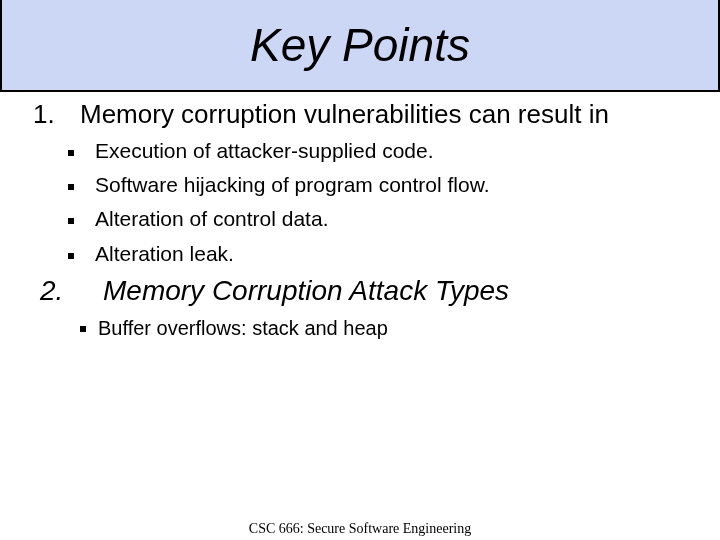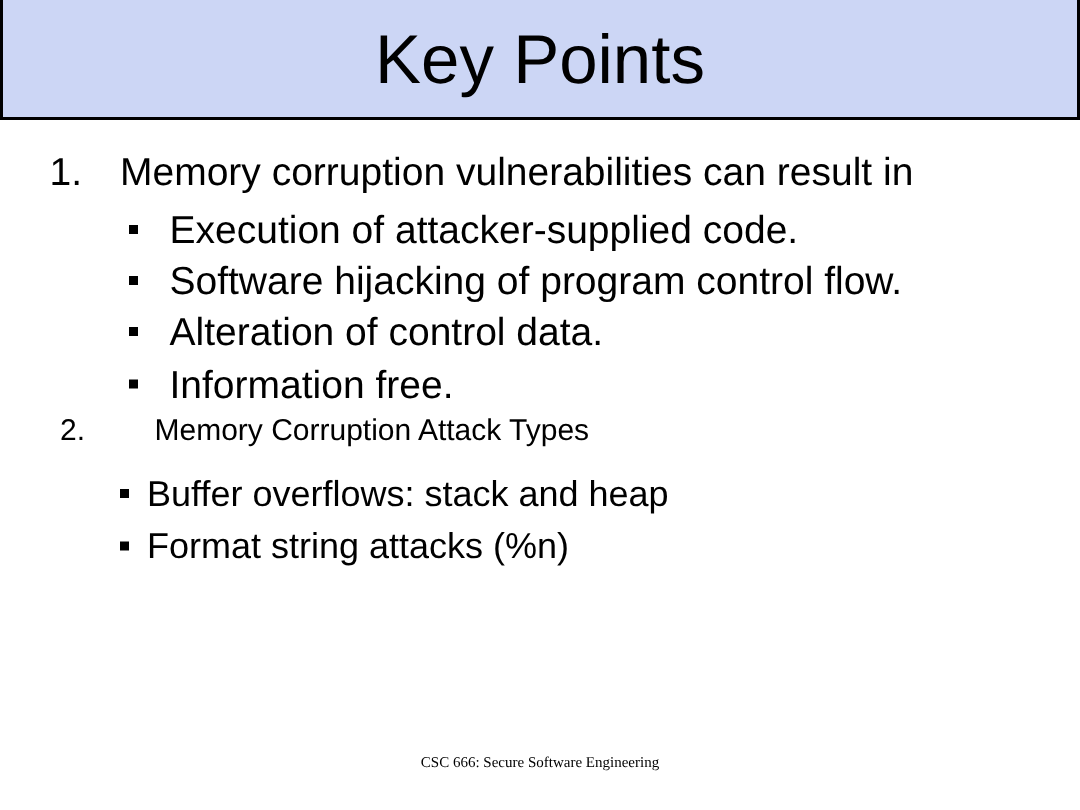--- a/index.html
+++ b/index.html
@@ -13,81 +13,82 @@
     overflow: hidden;
     font-family: "Liberation Sans", "DejaVu Sans", sans-serif;
     color: #000000;
   }
 
   
   .banner {
     position: absolute;
     top: 0; left: 0;
     width: 720px;
-    height: 80px;
+    height: 92px;
     box-sizing: border-box;
     background: #CCD6F5;
     border-left: 2px solid #000;
     border-right: 2px solid #000;
     border-bottom: 2px solid #000;
     display: flex;
     align-items: center;
     justify-content: center;
+    font-style: italic;
   }
   .banner .title-text {
     font-size: 46px;
     line-height: 1;
     white-space: nowrap;
   }
 
   
   .line {
     position: absolute;
     line-height: 1;
     white-space: nowrap;
   }
 
   
   .num-item-1 { top: 101px; left: 33px; font-size: 26px; }
   .num-item-1 .num { display: inline-block; width: 47px; }
-  .num-item-2 { top: 277px; left: 40px; font-size: 20px; }
+  .num-item-2 { top: 277px; left: 40px; font-size: 28px; font-style: italic; }
   .num-item-2 .num { display: inline-block; width: 63px; }
 
   
   .bullet-line .sq {
     position: absolute;
     left: 0;
     width: 6px;
     height: 6px;
     background: #000;
   }
-  .g1 { left: 86px; font-size: 26px; }
+  .g1 { left: 68px; font-size: 21px; }
   .g1 .sq { top: 10px; }
   .g1 .btxt { display: inline-block; padding-left: 27px; }
   .g1.r0 { top: 140px; }
   .g1.r1 { top: 174px; }
   .g1.r2 { top: 208px; }
   .g1.r3 { top: 243px; }
 
-  .g2 { left: 80px; font-size: 24px; text-align: center; }
+  .g2 { left: 80px; font-size: 20px; text-align: center; }
   .g2 .sq { top: 8px; }
   .g2 .btxt { display: inline-block; padding-left: 18px; }
   .g2.r0 { top: 318px; }
   .g2.r1 { top: 353px; }
   .g2.r2 { top: 388px; }
 
   
   .footer {
     position: absolute;
-    top: 504px;
+    top: 522px;
     left: 0;
     width: 720px;
     text-align: center;
     font-family: "Liberation Serif", "DejaVu Serif", serif;
-    font-size: 10px;
+    font-size: 14px;
     line-height: 1;
   }
 </style>
 </head>
 <body>
 
 <div class="slide">
 
   <div class="banner">
     <span class="title-text">Key Points</span>
@@ -104,31 +105,27 @@
   <div class="line bullet-line g1 r1">
     <span class="sq"></span>
     <span class="btxt">Software hijacking of program control flow.</span>
   </div>
   <div class="line bullet-line g1 r2">
     <span class="sq"></span>
     <span class="btxt">Alteration of control data.</span>
   </div>
   <div class="line bullet-line g1 r3">
     <span class="sq"></span>
-    <span class="btxt">Information free.</span>
+    <span class="btxt">Alteration leak.</span>
   </div>
 
   <div class="line num-item-2">
     <span class="num">2.</span><span>Memory Corruption Attack Types</span>
   </div>
 
   <div class="line bullet-line g2 r0">
     <span class="sq"></span>
     <span class="btxt">Buffer overflows: stack and heap</span>
   </div>
-  <div class="line bullet-line g2 r1">
-    <span class="sq"></span>
-    <span class="btxt">Format string attacks (%n)</span>
-  </div>
 
   <div class="footer">CSC 666: Secure Software Engineering</div>
 
 </div>
 
 </body></html>

